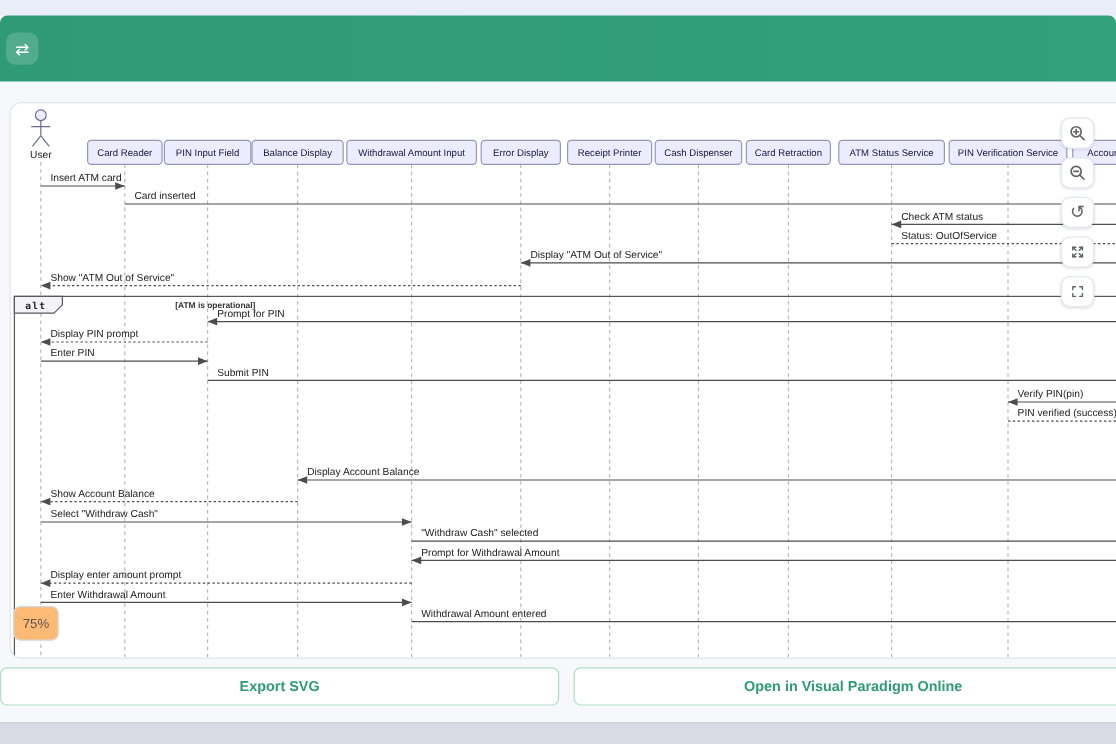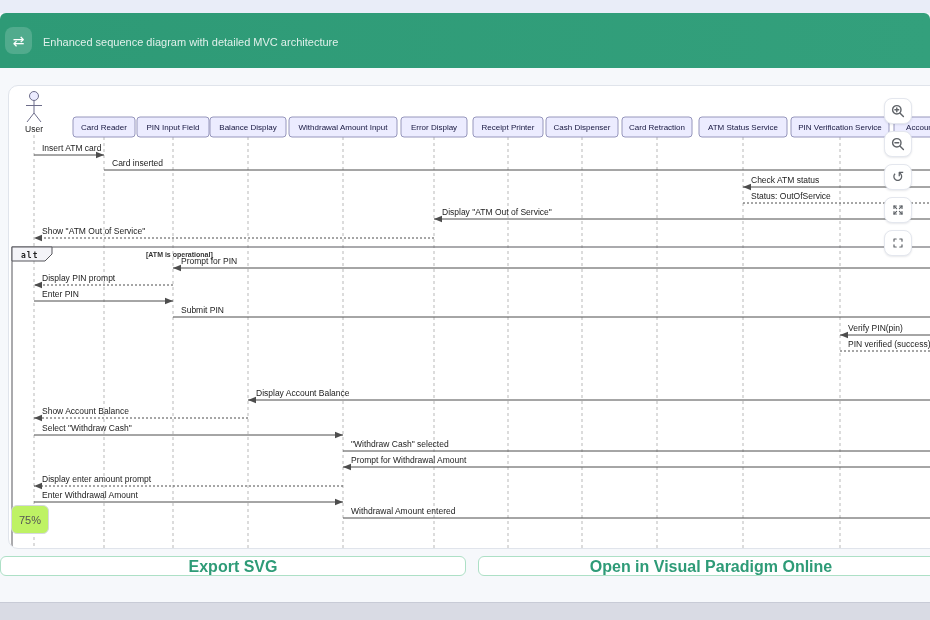--- a/index.html
+++ b/index.html
@@ -23,56 +23,55 @@
   .header-title{font-size:16px;font-weight:bold;color:#fff;line-height:1.2;}
   .header-sub{font-size:11px;color:rgba(255,255,255,.85);margin-top:2px;}
   .canvas{
     position:absolute;top:85px;left:8px;width:952px;height:462px;
     background:#fff;border:1px solid #e0e4eb;border-radius:10px;
     overflow:hidden;
   }
   .canvas svg{position:absolute;top:0;left:0;}
   .zoom-badge{
     position:absolute;left:2px;top:419px;width:36px;height:27px;
-    background:#bef264;border:1px solid #d5d8de;border-radius:6px;
+    background:#fdba74;border:1px solid #d5d8de;border-radius:6px;
     display:flex;align-items:center;justify-content:center;
     font-size:11px;color:#555;
   }
   .controls{
     position:absolute;left:884px;top:98px;width:28px;
     display:flex;flex-direction:column;gap:7px;z-index:5;
   }
   .ctrl-btn{
     width:28px;height:26px;background:#fff;border:1px solid #e4e7ee;
     border-radius:8px;box-shadow:0 1px 2px rgba(20,30,60,.10);
     display:flex;align-items:center;justify-content:center;
     padding:0;cursor:pointer;color:#5f6368;
   }
   .ctrl-btn svg{display:block;}
   .reset-glyph{font-family:"DejaVu Sans",sans-serif;font-size:15px;line-height:1;color:#5f6368;}
   .footer{position:absolute;top:556px;left:0;width:944px;display:flex;gap:12px;}
   .footer button{
-    flex:1;height:20px;background:#fff;border:1px solid #ade0c6;border-radius:6px;
-    color:#2e9b77;font-weight:bold;font-size:16px;font-family:"Liberation Sans",sans-serif;
+    flex:1;height:32px;background:#fff;border:1px solid #ade0c6;border-radius:6px;
+    color:#2e9b77;font-weight:bold;font-size:12px;font-family:"Liberation Sans",sans-serif;
     cursor:pointer;
   }
   .bottom-bar{
     position:absolute;top:602px;left:0;width:100%;height:18px;
     background:#d9dbe4;border-top:1px solid #c8cbd6;
   }
 </style>
 </head>
 <body>
 
 <div class="top-strip"></div>
 
 <div class="header">
   <div class="header-icon">⇄</div>
   <div class="header-text">
-    <div class="header-sub">Enhanced sequence diagram with detailed MVC architecture</div>
   </div>
 </div>
 
 <div class="canvas">
   <svg width="960" height="462" viewBox="0 0 960 462">
       <line x1="25" y1="49" x2="25" y2="462" stroke="#B9B9B9" stroke-width="1" stroke-dasharray="3,3"></line>
       <line x1="95" y1="51" x2="95" y2="462" stroke="#B9B9B9" stroke-width="1" stroke-dasharray="3,3"></line>
       <line x1="164" y1="51" x2="164" y2="462" stroke="#B9B9B9" stroke-width="1" stroke-dasharray="3,3"></line>
       <line x1="239" y1="51" x2="239" y2="462" stroke="#B9B9B9" stroke-width="1" stroke-dasharray="3,3"></line>
       <line x1="334" y1="51" x2="334" y2="462" stroke="#B9B9B9" stroke-width="1" stroke-dasharray="3,3"></line>

